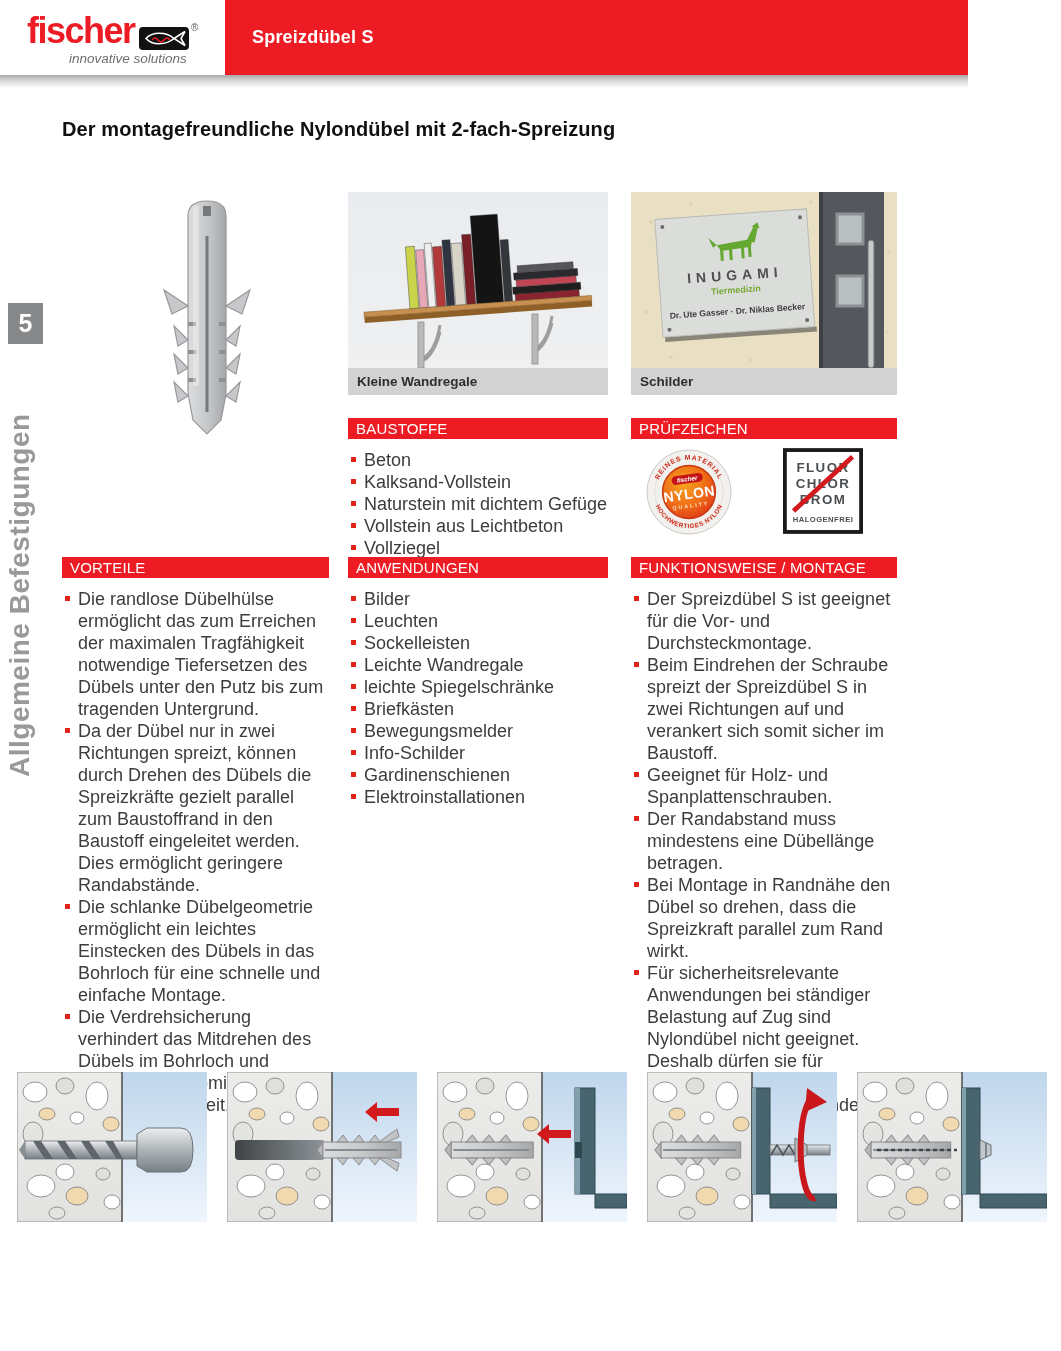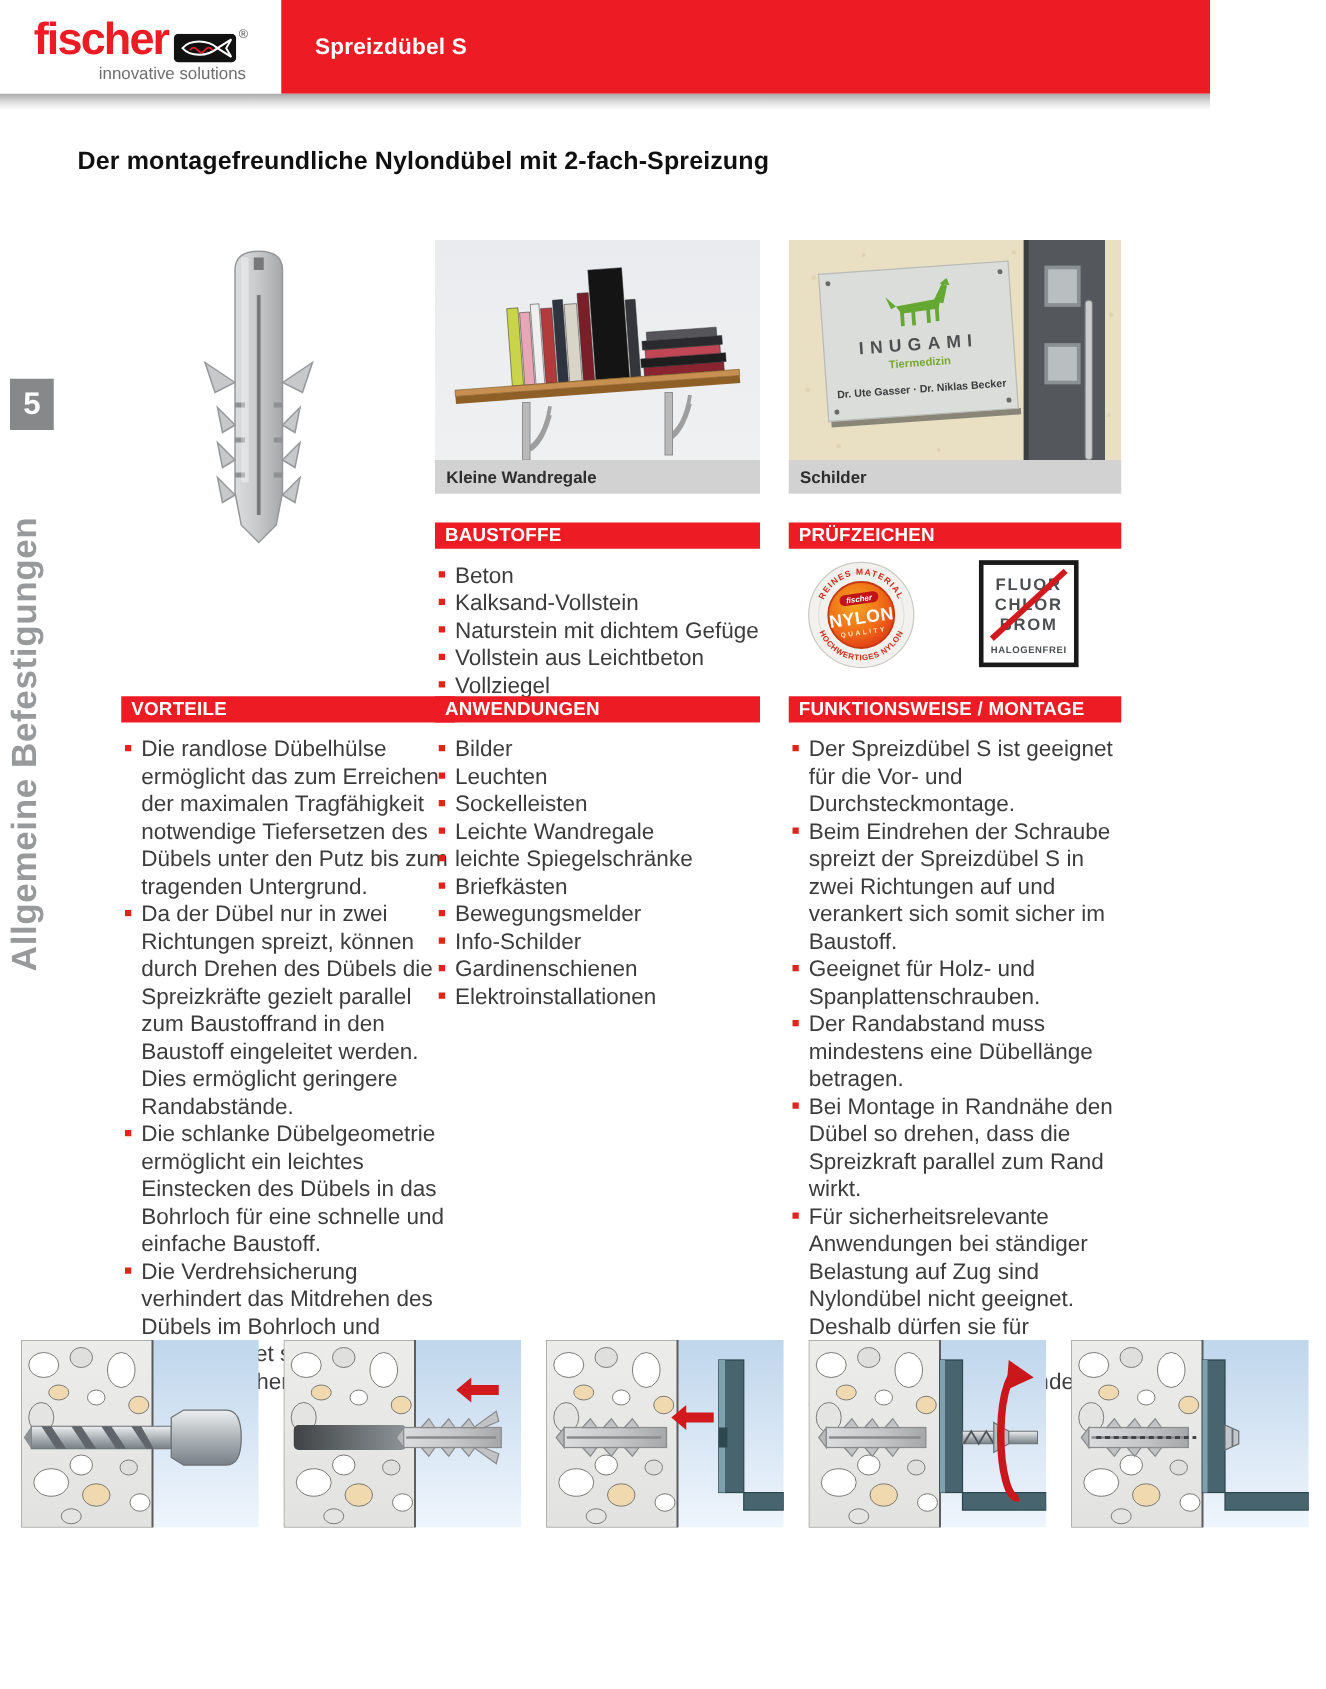--- a/index.html
+++ b/index.html
@@ -3,21 +3,21 @@
 <meta charset="utf-8">
 <style>
   * { margin:0; padding:0; box-sizing:border-box; }
   body { background:#fff; font-family:"Liberation Sans", sans-serif; }
   .page { position:relative; width:1061px; height:1351px; background:#fff; overflow:hidden;border-radius:26px; }
 
   
   .logo-brand { position:absolute; left:27px; top:10px; font-size:36px; font-weight:700; letter-spacing:-1.5px; color:#ED1C24; }
   .fish-box { position:absolute; left:139px; top:27px; width:50px; height:23px; }
   .reg-mark { position:absolute; left:191px; top:22px; font-size:10px; color:#5a5a5a; }
-  .tagline { position:absolute; left:79px; top:51px; font-size:13.5px; color:#6E6E70; }
+  .tagline { position:absolute; left:69px; top:51px; font-size:13.5px; font-style:italic; color:#6E6E70; }
   .banner { position:absolute; left:225px; top:0; width:743px; height:75px; background:#ED1C24; display:flex; align-items:center; }
   .banner-title { color:#fff; font-size:18px; font-weight:700; padding-left:27px; letter-spacing:0.2px; }
   .grad-bar { position:absolute; left:0; top:75px; width:968px; height:13px;
               background:linear-gradient(to bottom,#a8a8a8 0%, #d9d9d9 45%, #ffffff 100%); }
 
   
   .chapter-tab { position:absolute; left:8px; top:303px; width:35px; height:41px; background:#87888A;
                  color:#fff; font-size:25px; font-weight:700; display:flex; align-items:center; justify-content:center; }
   .vert-label { position:absolute; left:4px; top:777px; transform-origin:0 0; transform:rotate(-90deg);
                 font-size:28px; font-weight:700; color:#98999B; white-space:nowrap; letter-spacing:0.5px; }
@@ -25,21 +25,21 @@
   .main-heading { position:absolute; left:62px; top:118px; font-size:20px; font-weight:700; color:#101010; letter-spacing:0.1px; }
 
   
   .figure { position:absolute; }
   .figure .photo { display:block; }
   .caption-bar { height:27px; background:#D2D2D2; display:flex; align-items:center; padding-left:9px;
                  font-size:13.5px; font-weight:700; color:#2E2E2E;text-align:center; }
 
   
   .col-section { position:absolute; }
-  .sec-header { background:#ED1C24; color:#fff; font-size:15px; font-weight:700; height:21px;
+  .sec-header { background:#ED1C24; color:#fff; font-size:15px; font-weight:400; height:21px;
                 display:flex; align-items:center; padding-left:8px; letter-spacing:0.2px; }
   .bullet-list { list-style:none; margin-top:10px; }
   .bullet-list li { display:flex; align-items:flex-start; font-size:18px; line-height:22px; color:#3C3C3C; }
   .sq { flex:0 0 auto; width:5px; height:5px; background:#E2231A; margin:8px 8px 0 3px; }
   .li-text { display:block; }
 
   .badges { display:flex; gap:50px; padding:9px 0 0 14px; align-items:flex-start; }
 
   
   .step { position:absolute; top:1072px; width:190px; height:150px; }
@@ -315,39 +315,39 @@
           <text x="42" y="25">FLUOR</text>
           <text x="42" y="42">CHLOR</text>
           <text x="42" y="59">BROM</text>
         </g>
         <line x1="11" y1="66" x2="73" y2="9" stroke="#D21A1E" stroke-width="5"></line>
         <text x="42" y="78" text-anchor="middle" font-size="8" font-weight="700" fill="#4B4F52" letter-spacing="0.5">HALOGENFREI</text>
       </svg>
     </div>
   </section>
 
-  <section class="col-section" style="left:62px; top:557px; width:267px;margin-left:35px;">
+  <section class="col-section" style="left:62px; top:557px; width:267px;">
     <div class="sec-header">
       <span>VORTEILE</span>
     </div>
     <ul class="bullet-list">
 
         <li>
           <span class="sq"></span>
           <span class="li-text">Die randlose Dübelhülse ermöglicht das zum Erreichen der maximalen Tragfähigkeit notwendige Tiefersetzen des Dübels unter den Putz bis zum tragenden Untergrund.</span>
         </li>
 
         <li>
           <span class="sq"></span>
           <span class="li-text">Da der Dübel nur in zwei Richtungen spreizt, können durch Drehen des Dübels die Spreizkräfte gezielt parallel zum Baustoffrand in den Baustoff eingeleitet werden. Dies ermöglicht geringere Randabstände.</span>
         </li>
 
         <li>
           <span class="sq"></span>
-          <span class="li-text">Die schlanke Dübelgeometrie ermöglicht ein leichtes Einstecken des Dübels in das Bohrloch für eine schnelle und einfache Baustoff.</span>
+          <span class="li-text">Die schlanke Dübelgeometrie ermöglicht ein leichtes Einstecken des Dübels in das Bohrloch für eine schnelle und einfache Montage.</span>
         </li>
 
         <li>
           <span class="sq"></span>
           <span class="li-text">Die Verdrehsicherung verhindert das Mitdrehen des Dübels im Bohrloch und gewährleistet somit eine hohe Montagesicherheit.</span>
         </li>
       </ul>
   </section>
 
   <section class="col-section" style="left:348px; top:557px; width:260px;">

